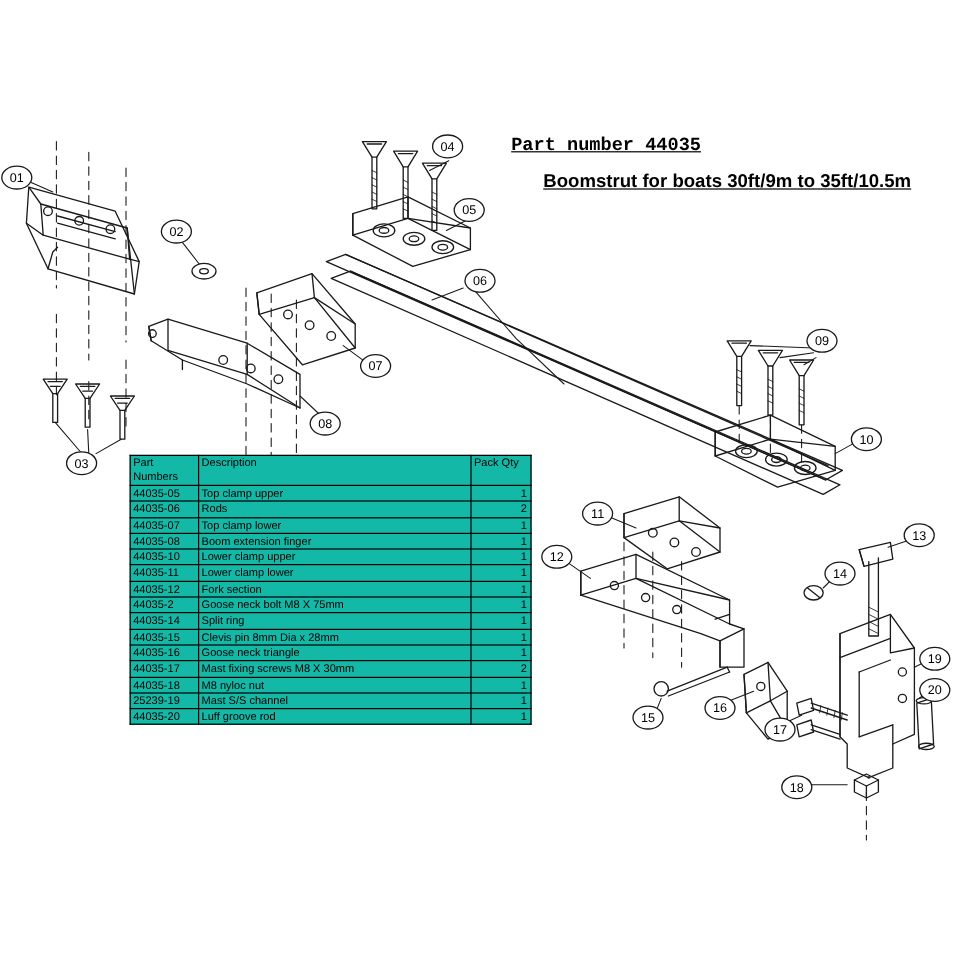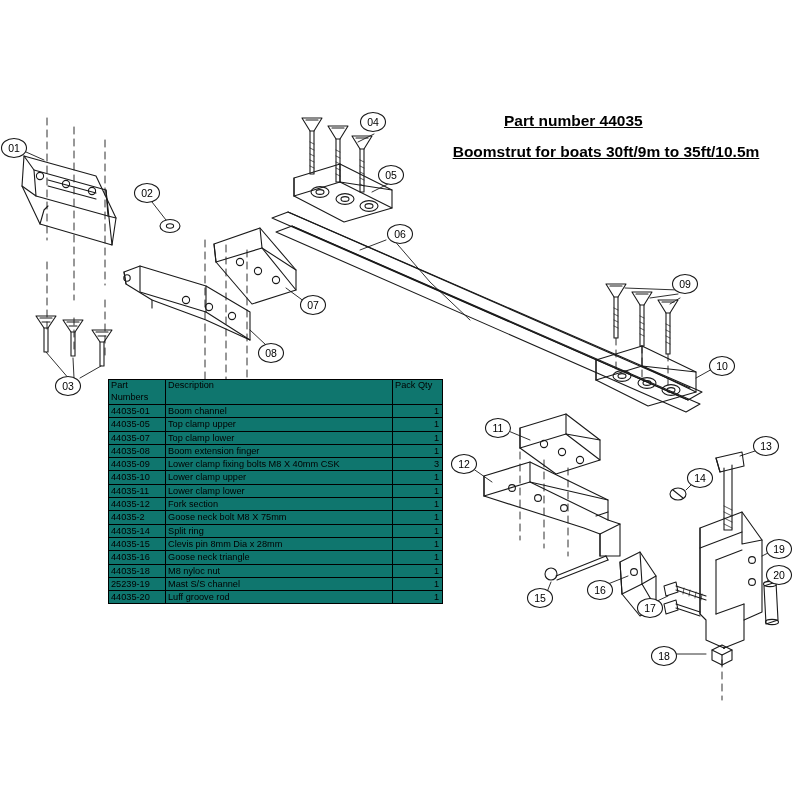--- a/index.html
+++ b/index.html
@@ -2,24 +2,24 @@
 <html><head>
 <meta charset="utf-8">
 <style>
   html,body{margin:0;padding:0;background:#ffffff;}
   body{width:800px;height:800px;overflow:hidden;font-family:"Liberation Sans",sans-serif;color:#000;}
   #stage{position:relative;width:800px;height:800px;}
   svg#art{position:absolute;left:0;top:0;width:800px;height:800px;}
 
   .title-block{position:absolute;left:426px;top:112px;width:360px;}
   .title-line{font-size:15.5px;font-weight:bold;text-decoration:underline;white-space:nowrap;}
-  .title-line.l1{margin-left:78px;}
+  .title-line.l1{font-family:Liberation Mono, monospace;}
   .title-line.l2{margin-top:13px;margin-left:0px;text-align:center;}
 
-  table.parts{position:absolute;left:108px;top:379px;border-collapse:collapse;background:#0f766e;}
+  table.parts{position:absolute;left:108px;top:379px;border-collapse:collapse;background:#14b8a6;}
   table.parts td,table.parts th{border:1px solid #000;font-size:9.2px;padding:0 2px;height:12.3px;line-height:12.3px;font-weight:normal;text-align:left;vertical-align:middle;}
   table.parts th{vertical-align:top;}
   table.parts .c0{width:52px;}
   table.parts .c1{width:222px;}
   table.parts .c2{width:44px;margin-top:21px;}
   table.parts .qty{text-align:right;padding-right:3px;}
   table.parts .hdr0,table.parts .hdr1,table.parts .hdr2{height:24px;line-height:11.5px;}
   .hdrwrap{display:block;}
 </style>
 </head>
@@ -353,45 +353,40 @@
         <th class="c0 hdr0">
           <span class="hdrwrap">Part</span>
           <span class="hdrwrap">Numbers</span>
         </th>
         <th class="c1 hdr1">Description</th>
         <th class="c2 hdr2">Pack Qty</th>
       </tr>
     </thead>
     <tbody id="parts-body">
         <tr>
-          <td class="c0">44035-01</td>
-          <td class="c1">Boom channel</td>
-          <td class="c2 qty">1</td>
-        </tr>
-        <tr>
           <td class="c0">44035-05</td>
           <td class="c1">Top clamp upper</td>
           <td class="c2 qty">1</td>
         </tr>
         <tr>
+          <td class="c0">44035-06</td>
+          <td class="c1">Rods</td>
+          <td class="c2 qty">2</td>
+        </tr>
+        <tr>
           <td class="c0">44035-07</td>
           <td class="c1">Top clamp lower</td>
           <td class="c2 qty">1</td>
         </tr>
         <tr>
           <td class="c0">44035-08</td>
           <td class="c1">Boom extension finger</td>
           <td class="c2 qty">1</td>
         </tr>
         <tr>
-          <td class="c0">44035-09</td>
-          <td class="c1">Lower clamp fixing bolts M8 X 40mm CSK</td>
-          <td class="c2 qty">3</td>
-        </tr>
-        <tr>
           <td class="c0">44035-10</td>
           <td class="c1">Lower clamp upper</td>
           <td class="c2 qty">1</td>
         </tr>
         <tr>
           <td class="c0">44035-11</td>
           <td class="c1">Lower clamp lower</td>
           <td class="c2 qty">1</td>
         </tr>
         <tr>
@@ -411,20 +406,25 @@
         </tr>
         <tr>
           <td class="c0">44035-15</td>
           <td class="c1">Clevis pin 8mm Dia x 28mm</td>
           <td class="c2 qty">1</td>
         </tr>
         <tr>
           <td class="c0">44035-16</td>
           <td class="c1">Goose neck triangle</td>
           <td class="c2 qty">1</td>
+        </tr>
+        <tr>
+          <td class="c0">44035-17</td>
+          <td class="c1">Mast fixing screws M8 X 30mm</td>
+          <td class="c2 qty">2</td>
         </tr>
         <tr>
           <td class="c0">44035-18</td>
           <td class="c1">M8 nyloc nut</td>
           <td class="c2 qty">1</td>
         </tr>
         <tr>
           <td class="c0">25239-19</td>
           <td class="c1">Mast S/S channel</td>
           <td class="c2 qty">1</td>

